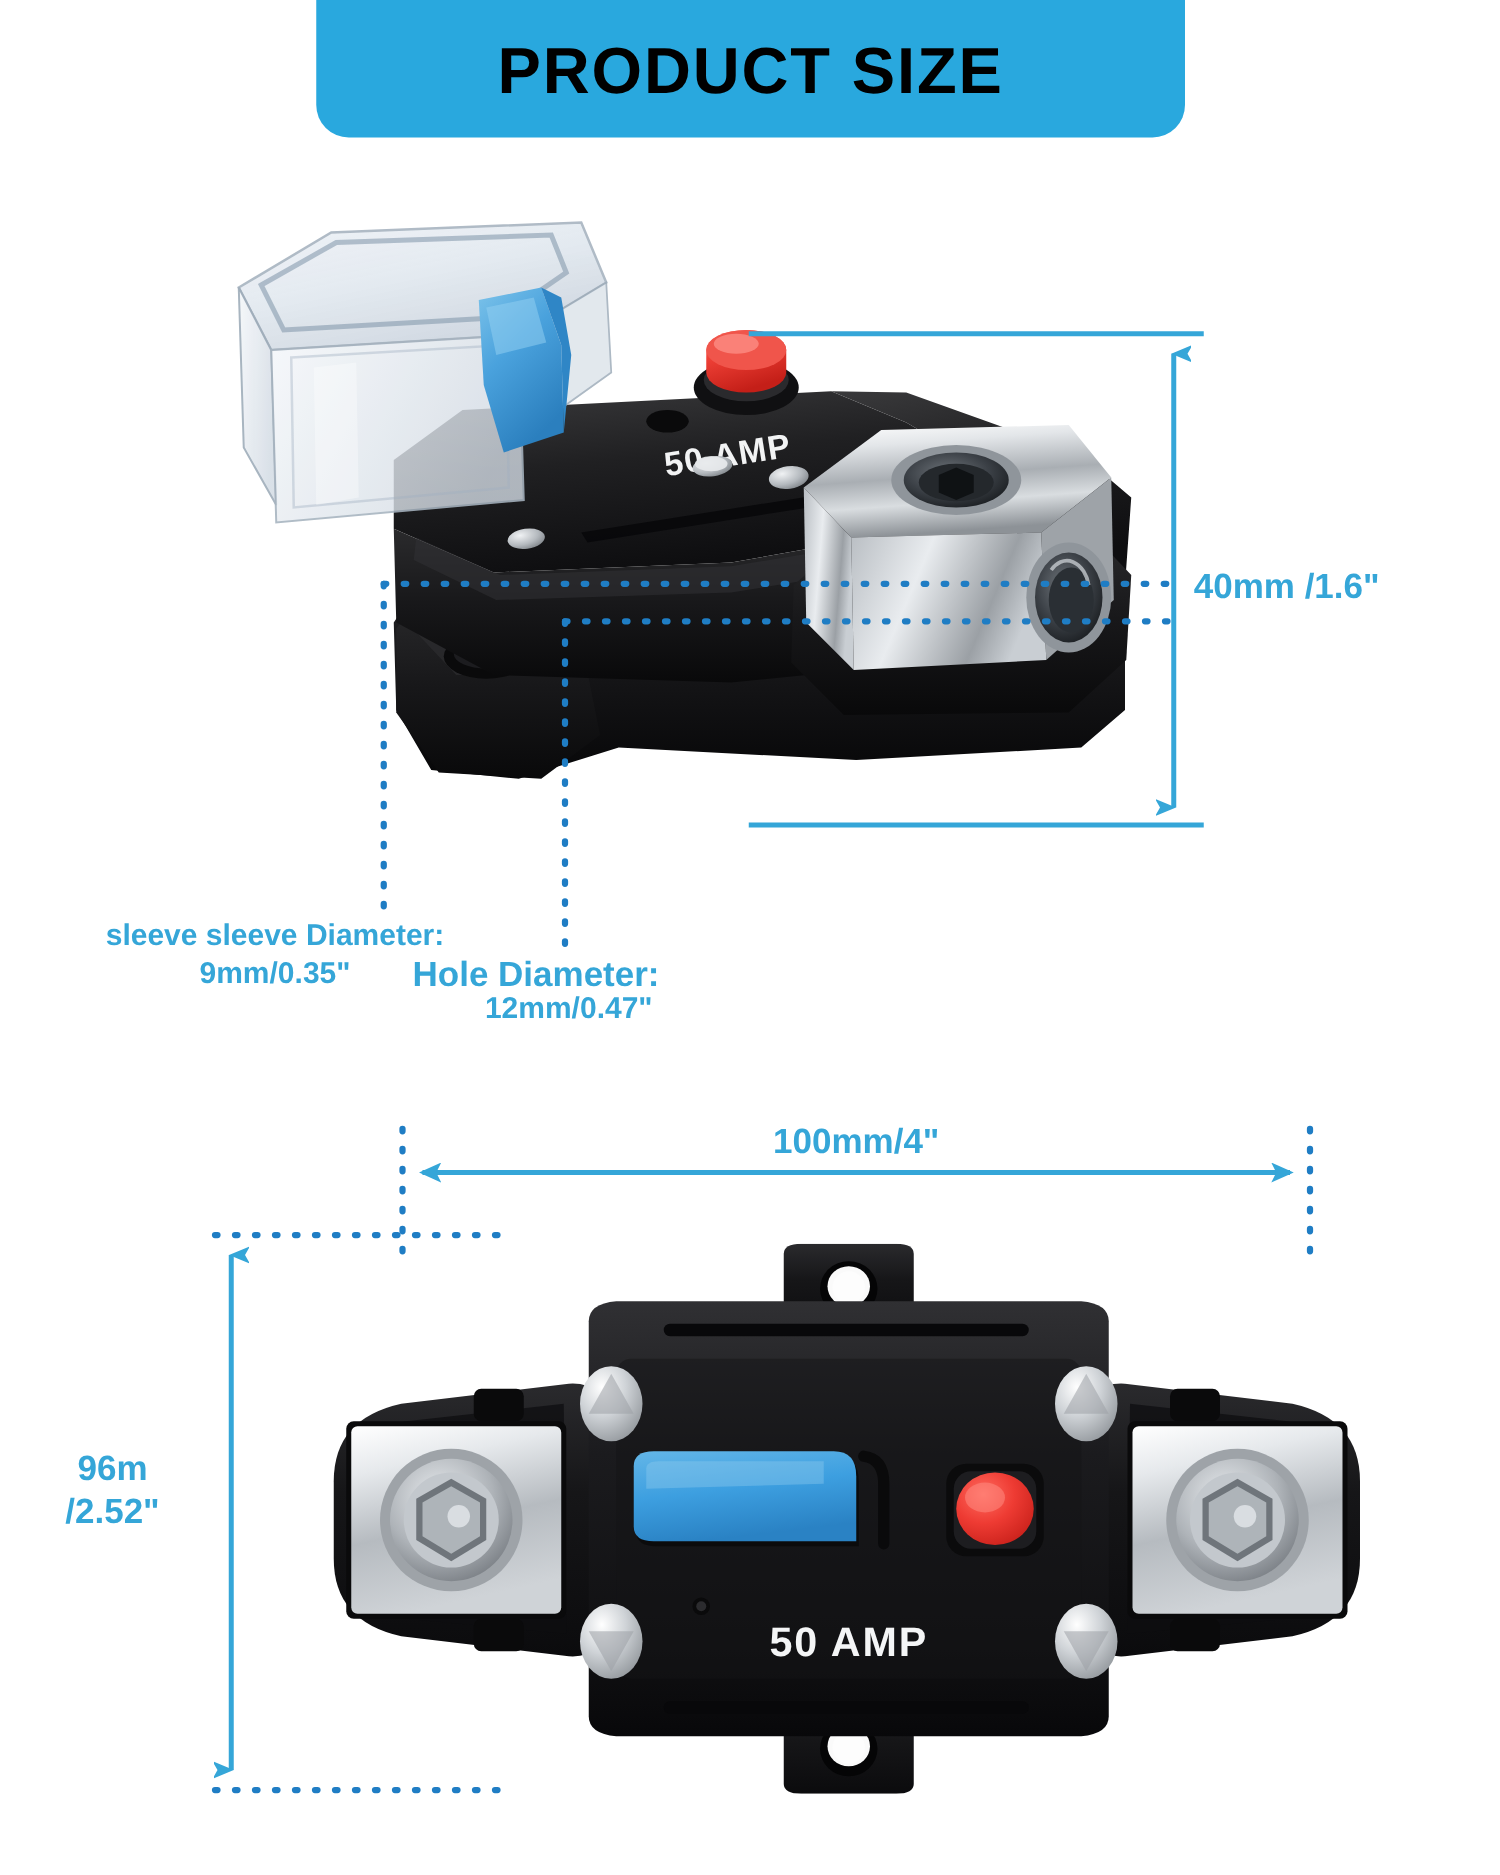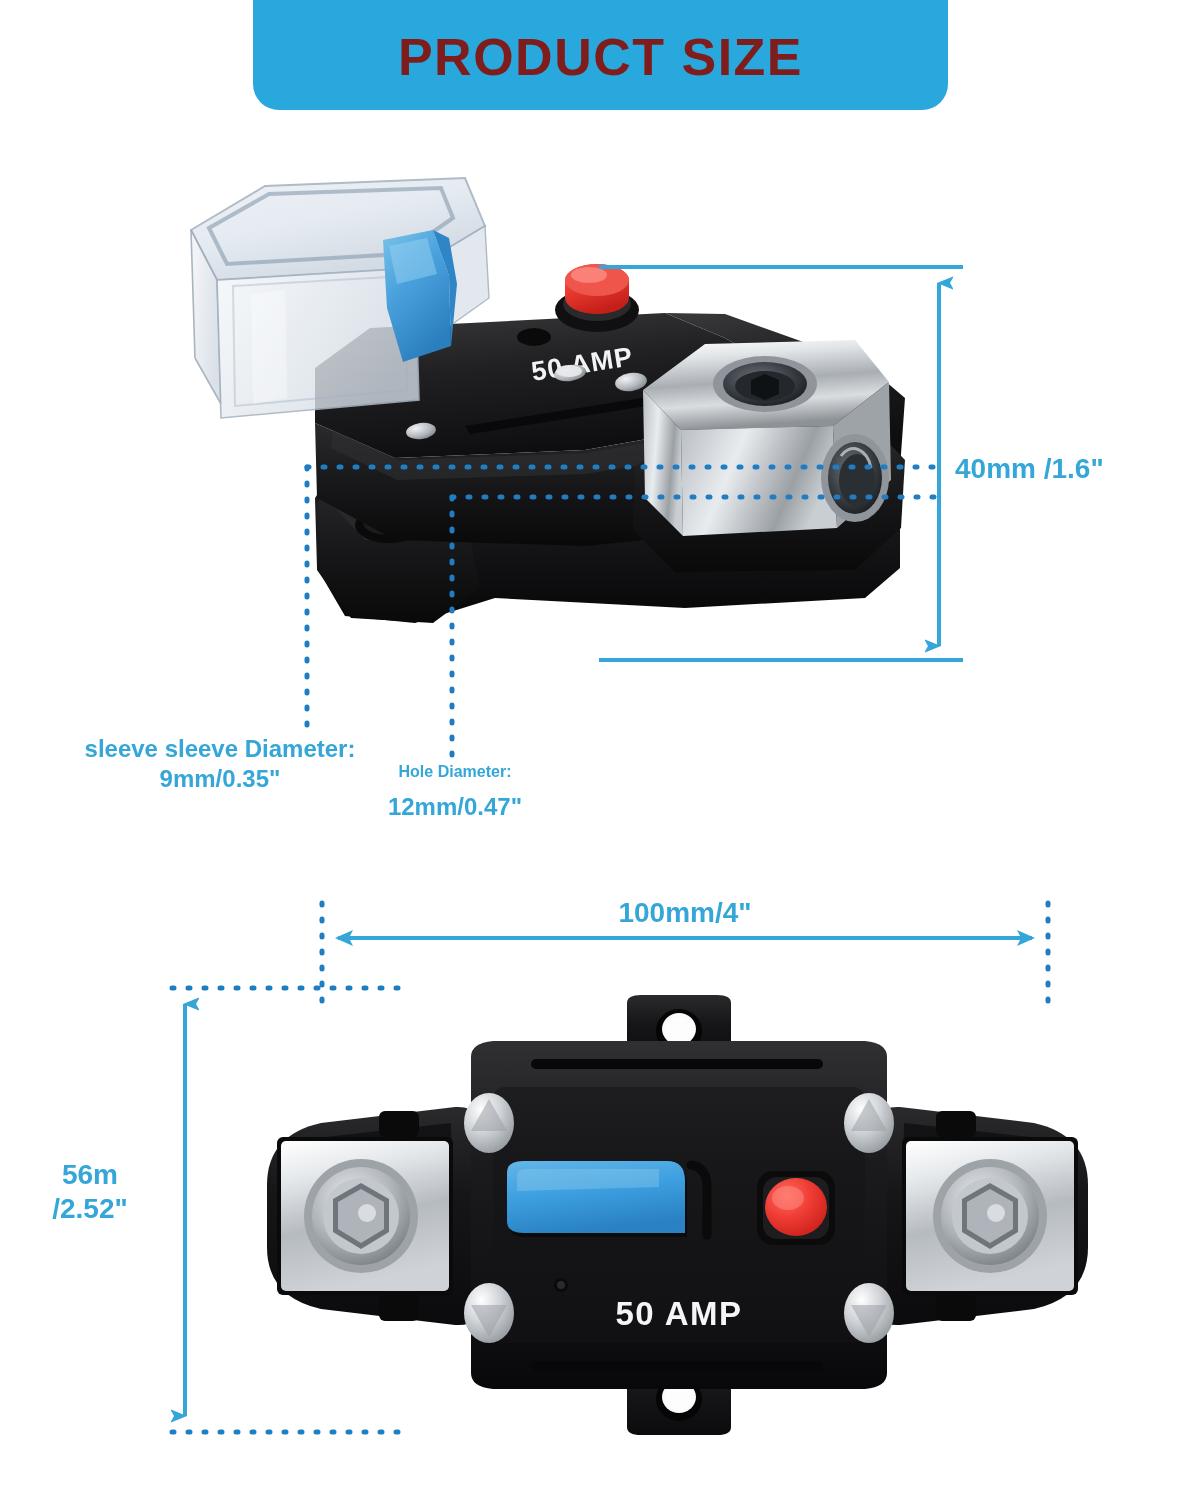--- a/index.html
+++ b/index.html
@@ -14,21 +14,21 @@
 
   
   .banner{
     position:absolute;left:253px;top:-2px;width:695px;height:112px;
     background:#29a8de;
     border-bottom-left-radius:26px;
     border-bottom-right-radius:26px;
     display:flex;align-items:center;justify-content:center;
   }
   .banner-title{
-    color:#7f1d1d;
+    color:#000000;
     font-size:52px;
     font-weight:bold;
     letter-spacing:1.5px;
     line-height:1;
     padding-top:6px;
     white-space:nowrap;
   }
 
   
   .dim-label{
@@ -381,21 +381,21 @@
     <line x1="172" y1="988" x2="400" y2="988" stroke="#1f7dc4" stroke-width="5" stroke-linecap="round" stroke-dasharray="2 14"></line>
     <line x1="172" y1="1432" x2="400" y2="1432" stroke="#1f7dc4" stroke-width="5" stroke-linecap="round" stroke-dasharray="2 14"></line>
     <line x1="185" y1="1004" x2="185" y2="1416" stroke="#35a6d8" stroke-width="4" marker-start="url(#arrDown)" marker-end="url(#arrUp)"></line>
   </svg>
 
   <div class="dim-label" style="left:955px;top:452px;font-size:28px;">40mm /1.6"</div>
 
   <div class="dim-label" style="left:70px;top:735px;font-size:24px;width:300px;text-align:center;">sleeve sleeve Diameter:</div>
   <div class="dim-label" style="left:70px;top:765px;font-size:24px;width:300px;text-align:center;">9mm/0.35"</div>
 
-  <div class="dim-label" style="left:330px;top:763px;font-size:16px;width:250px;text-align:center;">Hole Diameter:</div>
+  <div class="dim-label" style="left:330px;top:763px;font-size:28px;width:250px;text-align:left;">Hole Diameter:</div>
   <div class="dim-label" style="left:330px;top:793px;font-size:24px;width:250px;text-align:center;">12mm/0.47"</div>
 
   <div class="dim-label" style="left:560px;top:896px;font-size:28px;width:250px;text-align:center;">100mm/4"</div>
 
-  <div class="dim-label" style="left:15px;top:1158px;font-size:28px;width:150px;text-align:center;">56m</div>
+  <div class="dim-label" style="left:15px;top:1158px;font-size:28px;width:150px;text-align:center;">96m</div>
   <div class="dim-label" style="left:15px;top:1192px;font-size:28px;width:150px;text-align:center;">/2.52"</div>
 
 </div>
 
 </body></html>

